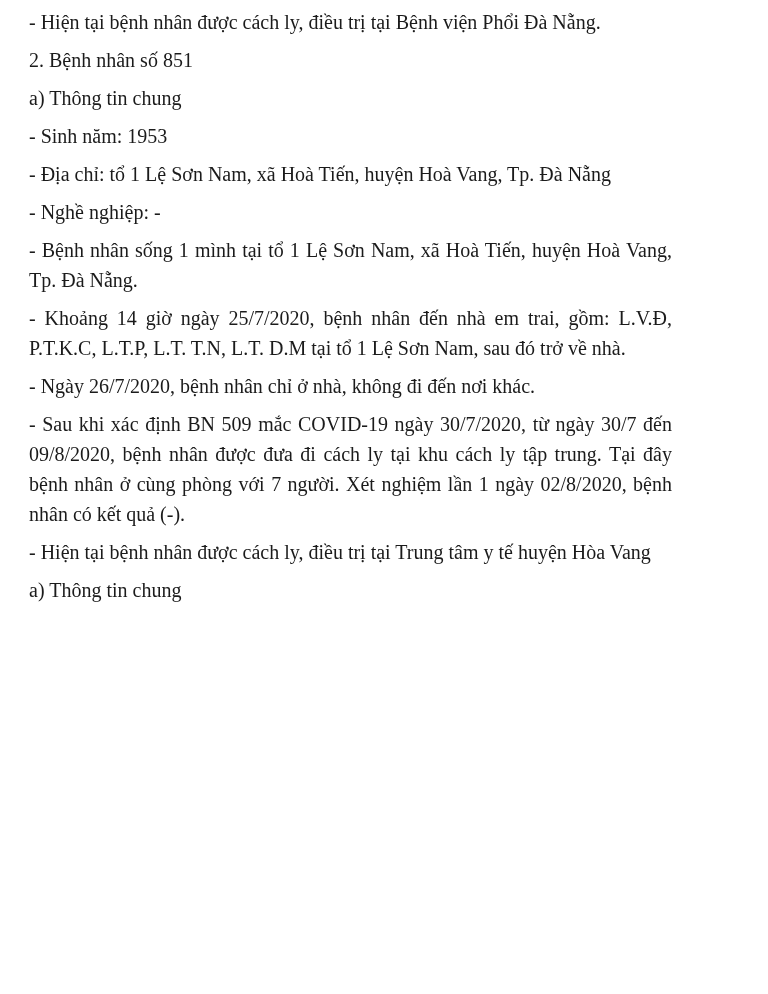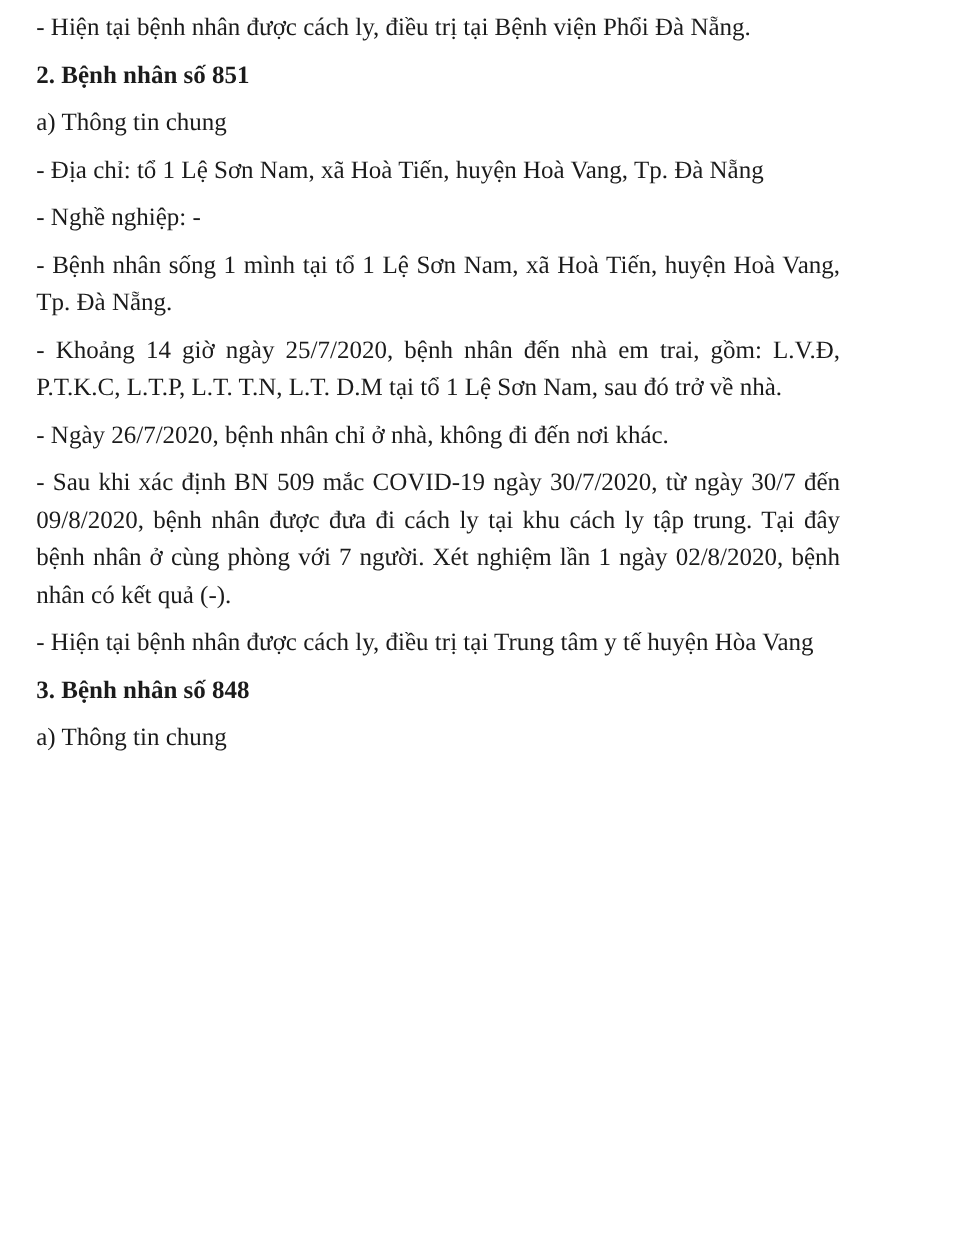--- a/index.html
+++ b/index.html
@@ -22,32 +22,32 @@
     color: #1b1b1b;
   }
   .page p {
     margin: 0 0 8px 0;
     font-size: 20px;
     line-height: 30px;
     text-align: justify;
     color: #1b1b1b;
   }
   .page p.heading {
-    font-weight: bold;
+    font-weight: normal;
   }
 </style>
 </head>
 <body>
 
 <div class="page">
   <p>- Hiện tại bệnh nhân được cách ly, điều trị tại Bệnh viện Phổi Đà Nẵng.</p>
   <p class="heading">2. Bệnh nhân số 851</p>
   <p>a) Thông tin chung</p>
+  <p>- Sinh năm: 1953</p>
   <p>- Địa chỉ: tổ 1 Lệ Sơn Nam, xã Hoà Tiến, huyện Hoà Vang, Tp. Đà Nẵng</p>
   <p>- Nghề nghiệp: -</p>
   <p>- Bệnh nhân sống 1 mình tại tổ 1 Lệ Sơn Nam, xã Hoà Tiến, huyện Hoà Vang, Tp. Đà Nẵng.</p>
   <p>- Khoảng 14 giờ ngày 25/7/2020, bệnh nhân đến nhà em trai, gồm: L.V.Đ, P.T.K.C, L.T.P, L.T. T.N, L.T. D.M tại tổ 1 Lệ Sơn Nam, sau đó trở về nhà.</p>
   <p>- Ngày 26/7/2020, bệnh nhân chỉ ở nhà, không đi đến nơi khác.</p>
   <p>- Sau khi xác định BN 509 mắc COVID-19 ngày 30/7/2020, từ ngày 30/7 đến 09/8/2020, bệnh nhân được đưa đi cách ly tại khu cách ly tập trung. Tại đây bệnh nhân ở cùng phòng với 7 người. Xét nghiệm lần 1 ngày 02/8/2020, bệnh nhân có kết quả (-).</p>
   <p>- Hiện tại bệnh nhân được cách ly, điều trị tại Trung tâm y tế huyện Hòa Vang</p>
-  <p class="heading">3. Bệnh nhân số 848</p>
   <p>a) Thông tin chung</p>
 </div>
 
 </body></html>

